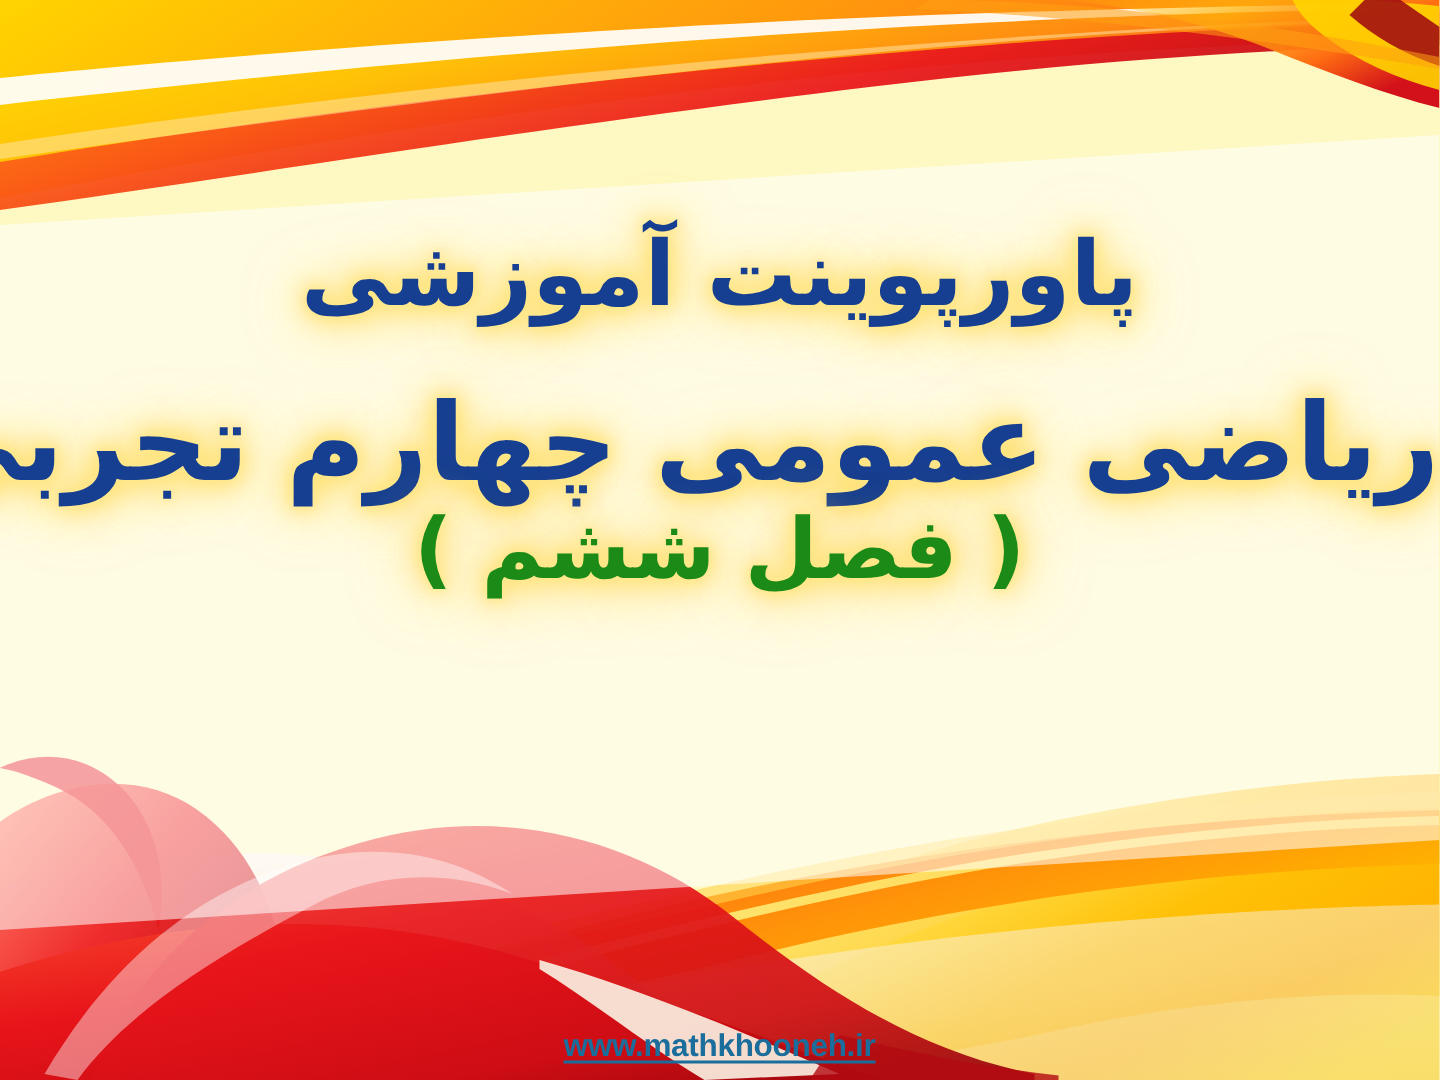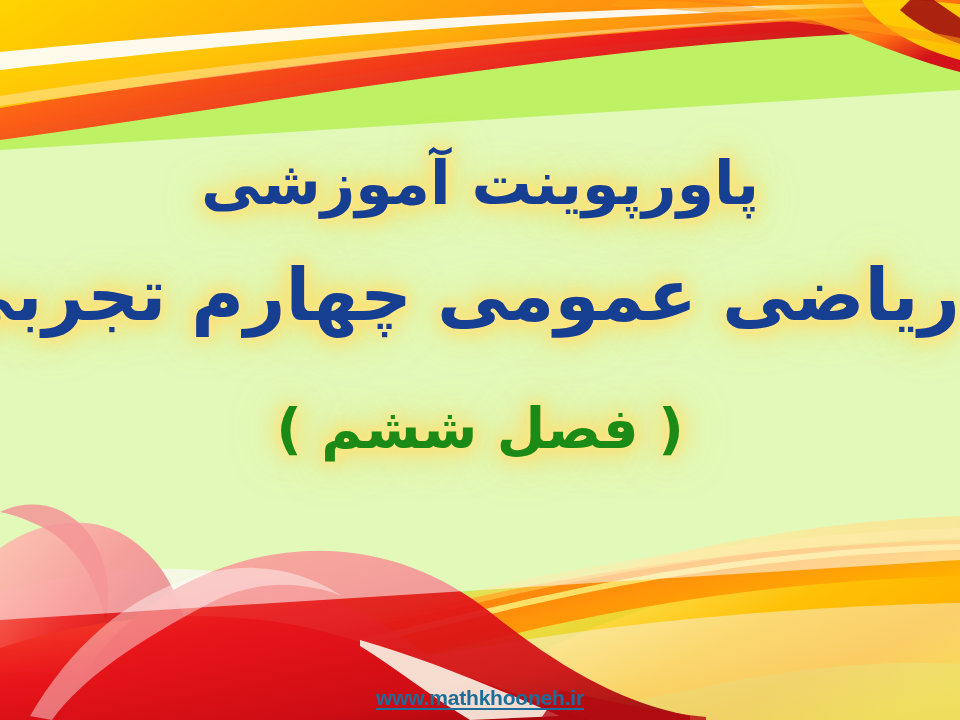--- a/index.html
+++ b/index.html
@@ -10,21 +10,21 @@
   }
   body {
     font-family: "DejaVu Sans", "Liberation Sans", sans-serif;
   }
 
   .slide {
     position: relative;
     width: 960px;
     height: 720px;
     overflow: hidden;
-    background: #bef264;
+    background: #fef9c3;
   }
 
   .deco-layer {
     position: absolute;
     inset: 0;
     width: 960px;
     height: 720px;
     pointer-events: none;
   }
 
@@ -66,21 +66,20 @@
       0 0 30px rgba(255,221,100,0.85),
       0 0 42px rgba(255,220,95,0.55);
   }
 
   .line-1 { font-size: 60px; }
   .line-2 { font-size: 72px; margin-top: 38px; }
 
   .line-3 {
     color: #1C8A16;
     font-size: 56px;
-    margin-top: 62px;
     text-shadow:
       0 0 6px #ffe98f,
       0 0 12px #ffe27a,
       0 0 22px #ffdd66,
       0 0 34px rgba(255,219,95,0.8),
       0 0 46px rgba(255,218,90,0.5);
   }
 
   
   .footer {

